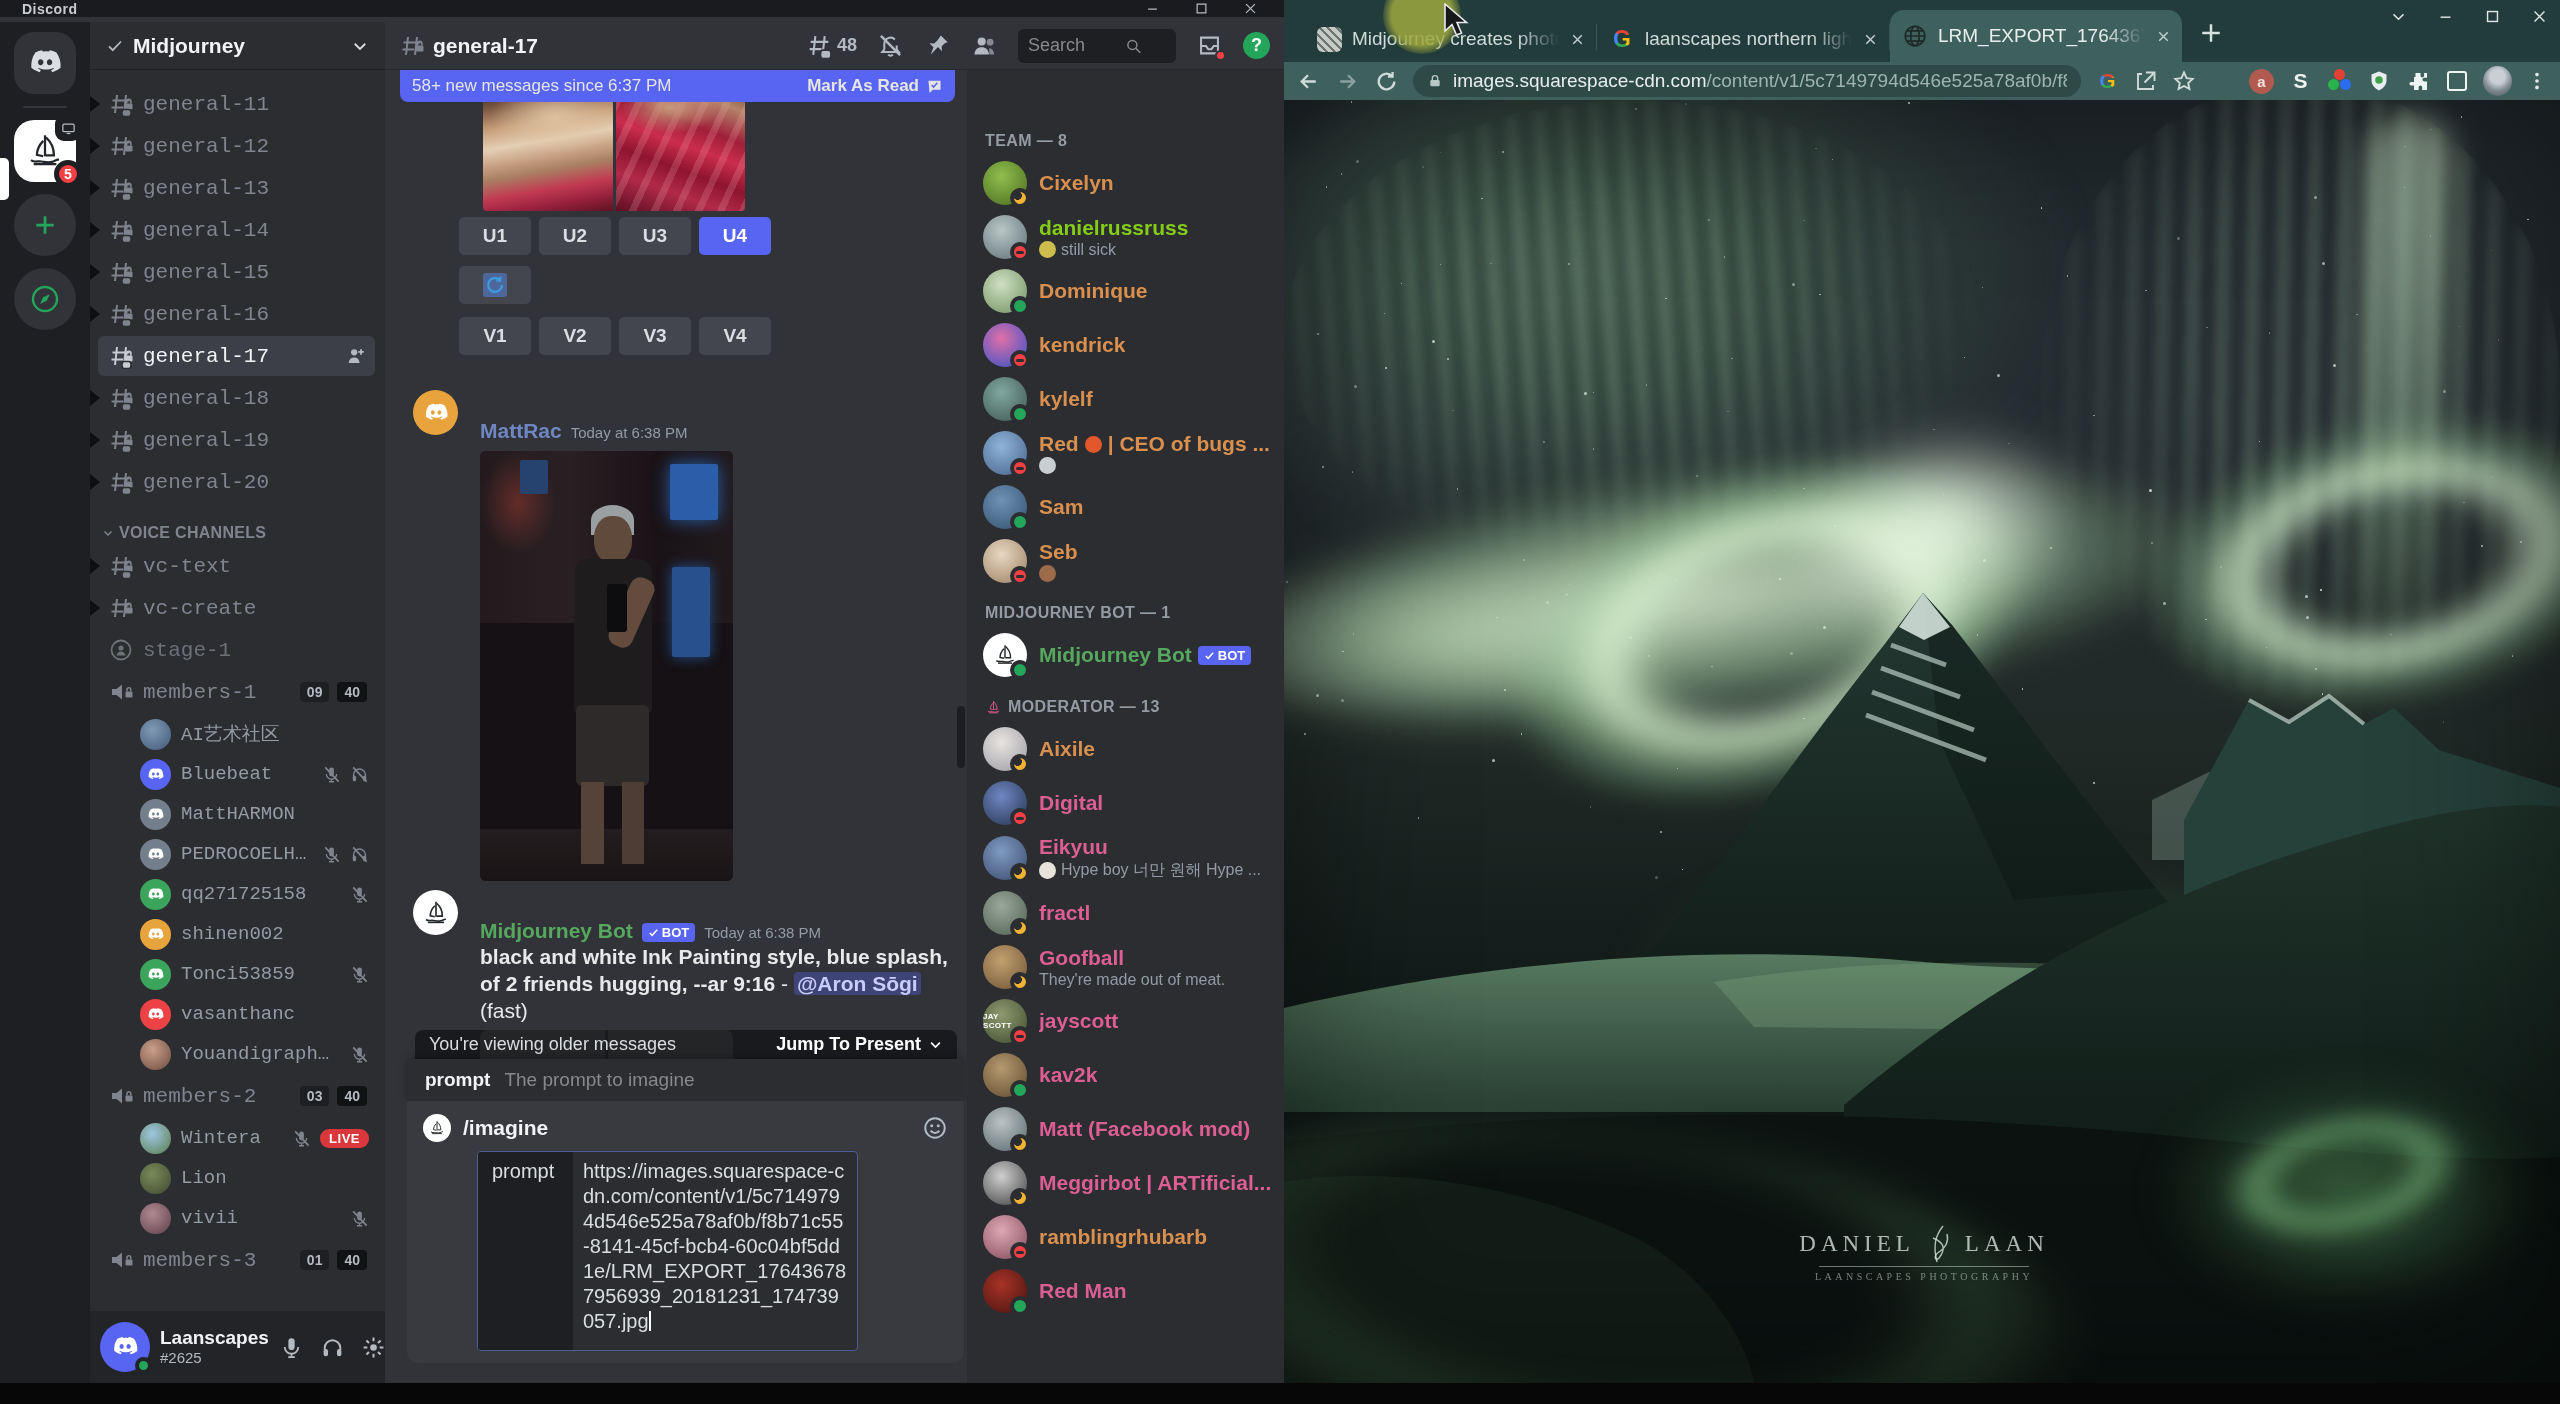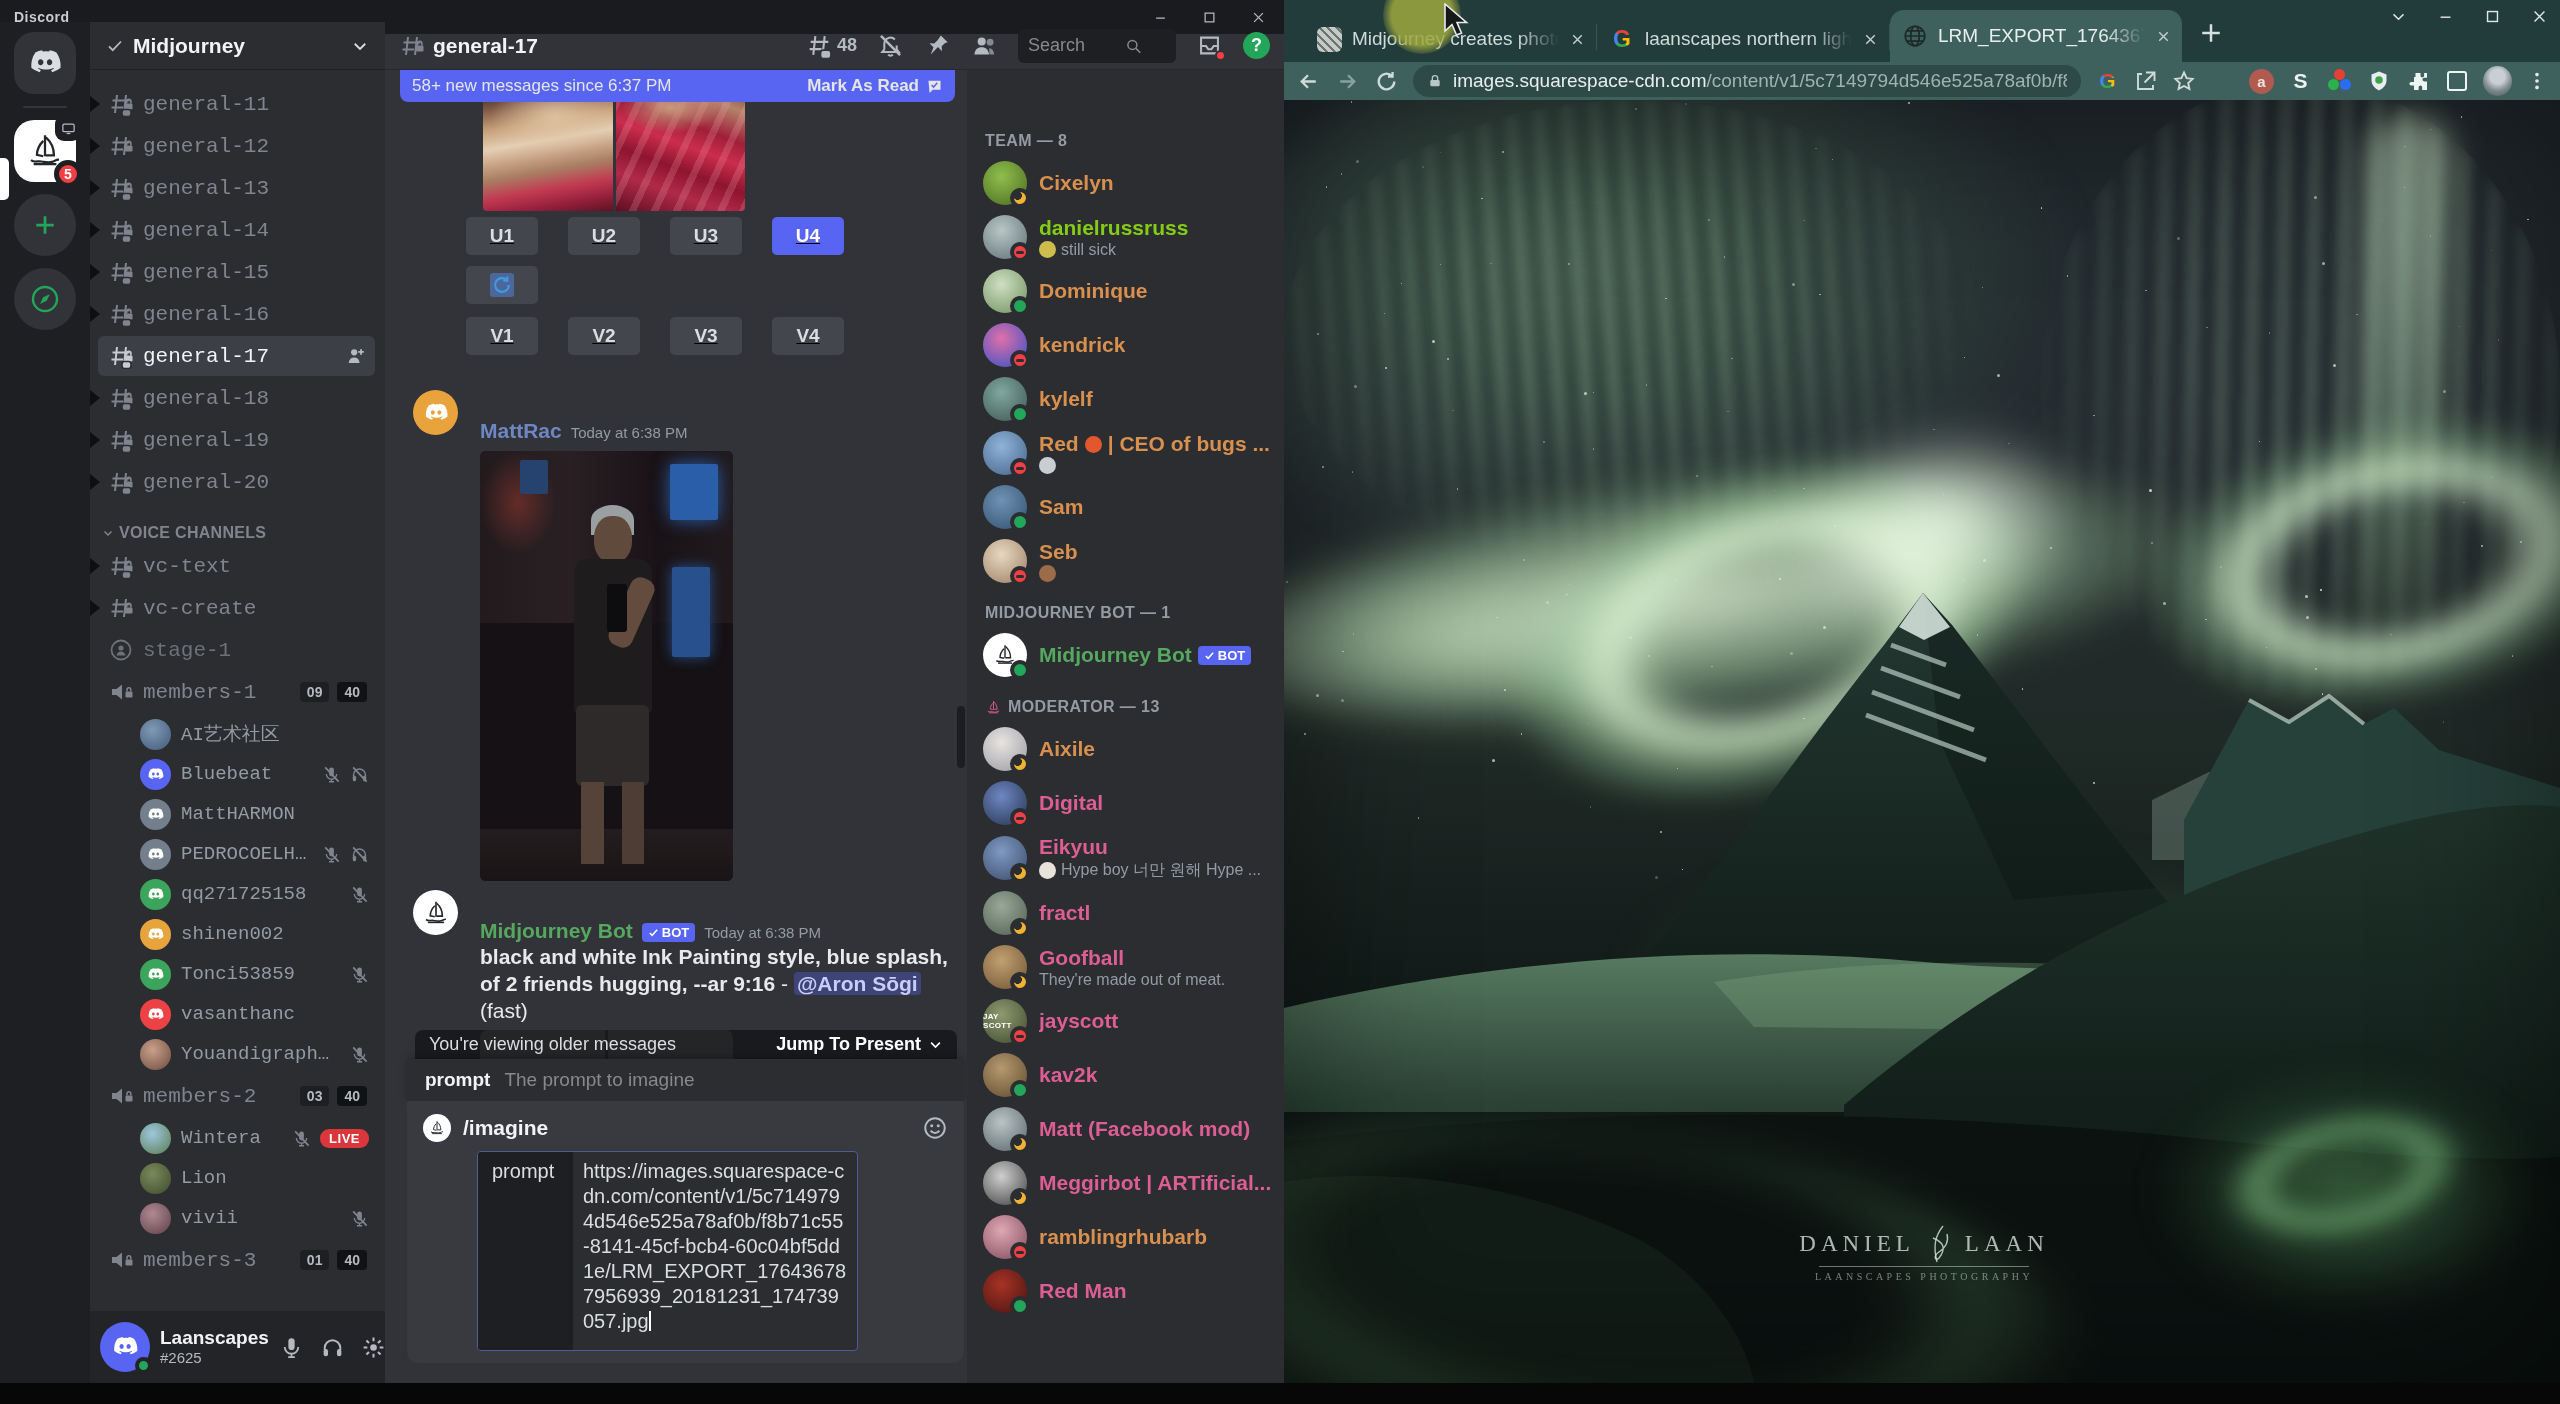--- a/index.html
+++ b/index.html
@@ -4,21 +4,21 @@
 <style>
   * { margin:0; padding:0; box-sizing:border-box; }
   html,body { width:2560px; height:1404px; overflow:hidden; background:#000;
     font-family:"Liberation Sans","DejaVu Sans",sans-serif; }
   #root { position:relative; width:2560px; height:1404px; background:#060607; }
   .ico { display:inline-flex; align-items:center; justify-content:center; flex:none; }
   .ico svg { width:100%; height:100%; }
 
   
   #discord { position:absolute; left:0; top:0; width:1284px; height:1383px; background:#313338; }
-  .dc-titlebar { height:34px; background:#1a1b1e; display:flex; align-items:center; padding:0 14px;justify-content:center; }
+  .dc-titlebar { height:17px; background:#1a1b1e; display:flex; align-items:center; padding:0 22px;justify-content:center; }
   .dc-title { color:#c8cbd0; font-size:14px; font-weight:bold; letter-spacing:.5px; }
   .dc-winbtns { margin-left:auto; display:flex; gap:34px; margin-right:4px; }
   .dc-winbtns .ico { width:15px; height:15px; color:#b5bac1; }
   .dc-body { position:absolute; top:22px; left:0; right:0; bottom:0; display:flex; }
 
   
   .rail { width:90px; background:#1e1f22; padding-top:10px; display:flex; flex-direction:column; align-items:center; gap:12px; position:relative; flex:none; }
   .rail-btn { width:62px; height:62px; border-radius:20px; background:#313338; display:flex; align-items:center; justify-content:center; position:relative; }
   .rail-btn.white { background:#ffffff; border-radius:20px; }
   .rail-btn.round { border-radius:50%; }
@@ -83,21 +83,21 @@
   .attach-red { position:absolute; top:26px; left:98px; width:262px; height:115px; display:flex; gap:3px; border-radius:0 0 4px 4px; overflow:hidden; }
   .attach-red > div { flex:1; }
   .ar-l { background:
       radial-gradient(70% 45% at 55% 18%, rgba(224,196,162,.9), rgba(224,196,162,0) 70%),
       linear-gradient(170deg,#4a342a 0%,#7d5843 10%,#c9a17c 26%,#e4cfb4 40%,#c7a183 52%,#a97f63 62%,#c23a52 76%,#97203c 88%,#5f1322 100%); }
   .ar-r { background:
       radial-gradient(50% 30% at 42% 10%, rgba(201,159,126,.95), rgba(201,159,126,0) 75%),
       repeating-linear-gradient(115deg, rgba(255,190,195,.18) 0 7px, rgba(0,0,0,0) 7px 20px),
       linear-gradient(200deg,#8a5a44 0%,#b4836a 10%,#a01f3a 30%,#cb2d4d 44%,#8e1430 60%,#b02a48 76%,#5f0e22 100%); }
 
-  .btnrow { position:absolute; left:81px; display:flex; gap:30px;text-decoration:underline; }
+  .btnrow { position:absolute; left:74px; display:flex; gap:8px; }
   .dbtn { min-width:72px; height:38px; padding:0 14px; background:#43464d; border-radius:5px; color:#dbdee1; font-size:19px; font-weight:bold; display:flex; align-items:center; justify-content:center; }
   .dbtn.primary { background:#5865f2; color:#fff; }
   .dbtn .resel { background:rgba(86,132,222,.55); border-radius:3px; padding:1px; display:flex; }
   .dbtn .ico { width:22px; height:22px; color:#3f9cdc; }
 
   .msg { position:absolute; left:28px; right:6px; }
   .msg-av { position:absolute; left:0; top:2px; width:45px; height:45px; border-radius:50%; display:flex; align-items:center; justify-content:center; }
   .msg-body { margin-left:67px;margin-top:31px; }
   .msg-head { display:flex; align-items:baseline; gap:9px; }
   .msg-name { font-size:21px; font-weight:bold; }

